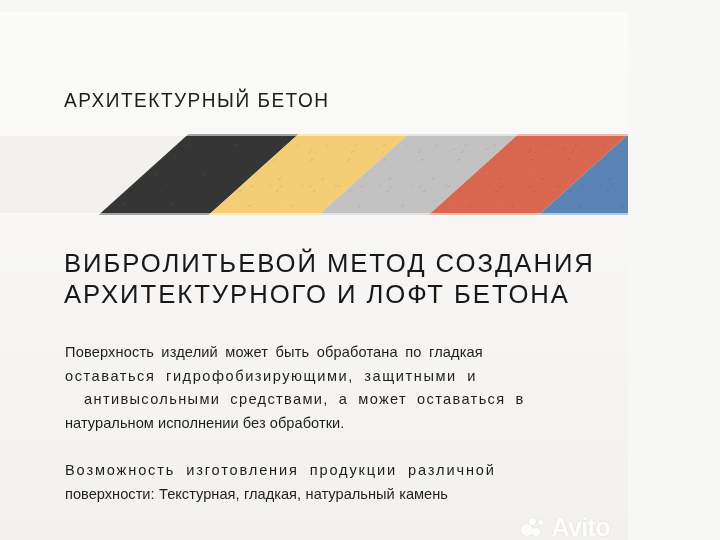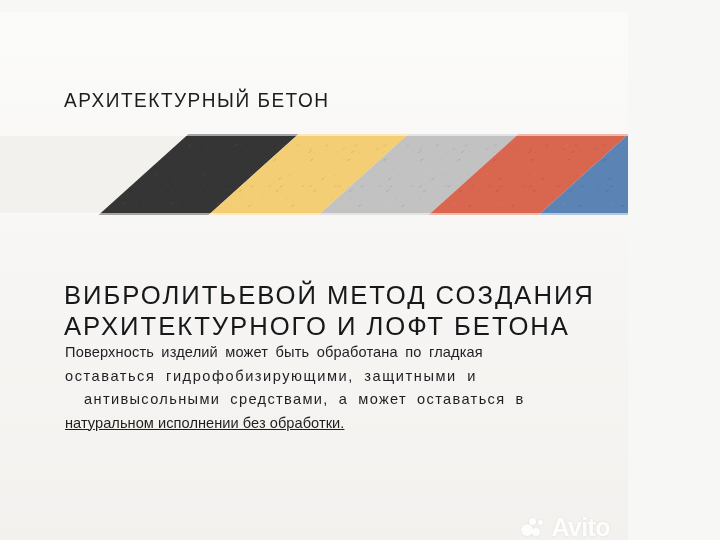--- a/index.html
+++ b/index.html
@@ -84,21 +84,20 @@
   }
   .band-edge-top { top: 0; }
   .band-edge-bottom { bottom: 0; }
 
   
   .headline {
     position: absolute;
     left: 64px;
     top: 236px;
     width: 600px;
-    margin-top: 32px;
   }
   .headline-line {
     font-family: "Liberation Sans", sans-serif;
     font-size: 26.5px;
     font-weight: 400;
     letter-spacing: 2.0px;
     color: #17181a;
     line-height: 31px;
     white-space: nowrap;
     transform: scaleX(0.97);
@@ -120,21 +119,21 @@
 
   .para .ln {
     display: block;
     white-space: nowrap;
   }
 
   
   .t0  { letter-spacing: 0.15px; }
   .t1  { letter-spacing: 1.55px; }
   .t2  { letter-spacing: 1.35px; }
-  .t3  { letter-spacing: 0.05px; text-decoration: underline; }
+  .t3  { letter-spacing: 0.05px; }
   .t4  { letter-spacing: 1.85px; }
   .t5  { letter-spacing: 0.02px; }
   .w1 { word-spacing: 3.2px; }
   .w2 { word-spacing: 5.0px; }
   .w3 { word-spacing: 0px; }
   .w4 { word-spacing: 4.6px; margin-left: 19px; }
   .w5 { word-spacing: 0.4px; }
 
   
   .avito {
@@ -197,20 +196,22 @@
   </div>
 
   <div class="para" id="para-1">
     <span class="ln t0 w1">Поверхность изделий может быть обработана по гладкая</span>
     <span class="ln t1 w2">оставаться гидрофобизирующими, защитными и</span>
     <span class="ln t2 w4">антивысольными средствами, а может оставаться в</span>
     <span class="ln t3 w3">натуральном исполнении без обработки.</span>
   </div>
 
   <div class="para" id="para-2">
+    <span class="ln t4 w2">Возможность изготовления продукции различной</span>
+    <span class="ln t5 w5">поверхности: Текстурная, гладкая, натуральный камень</span>
   </div>
 
   <div class="avito">
     <div class="avito-mark">
       <i class="d1"></i>
         <i class="d2"></i>
         <i class="d3"></i>
         <i class="d4"></i>
     </div>
     <div class="avito-word">Avito</div>

